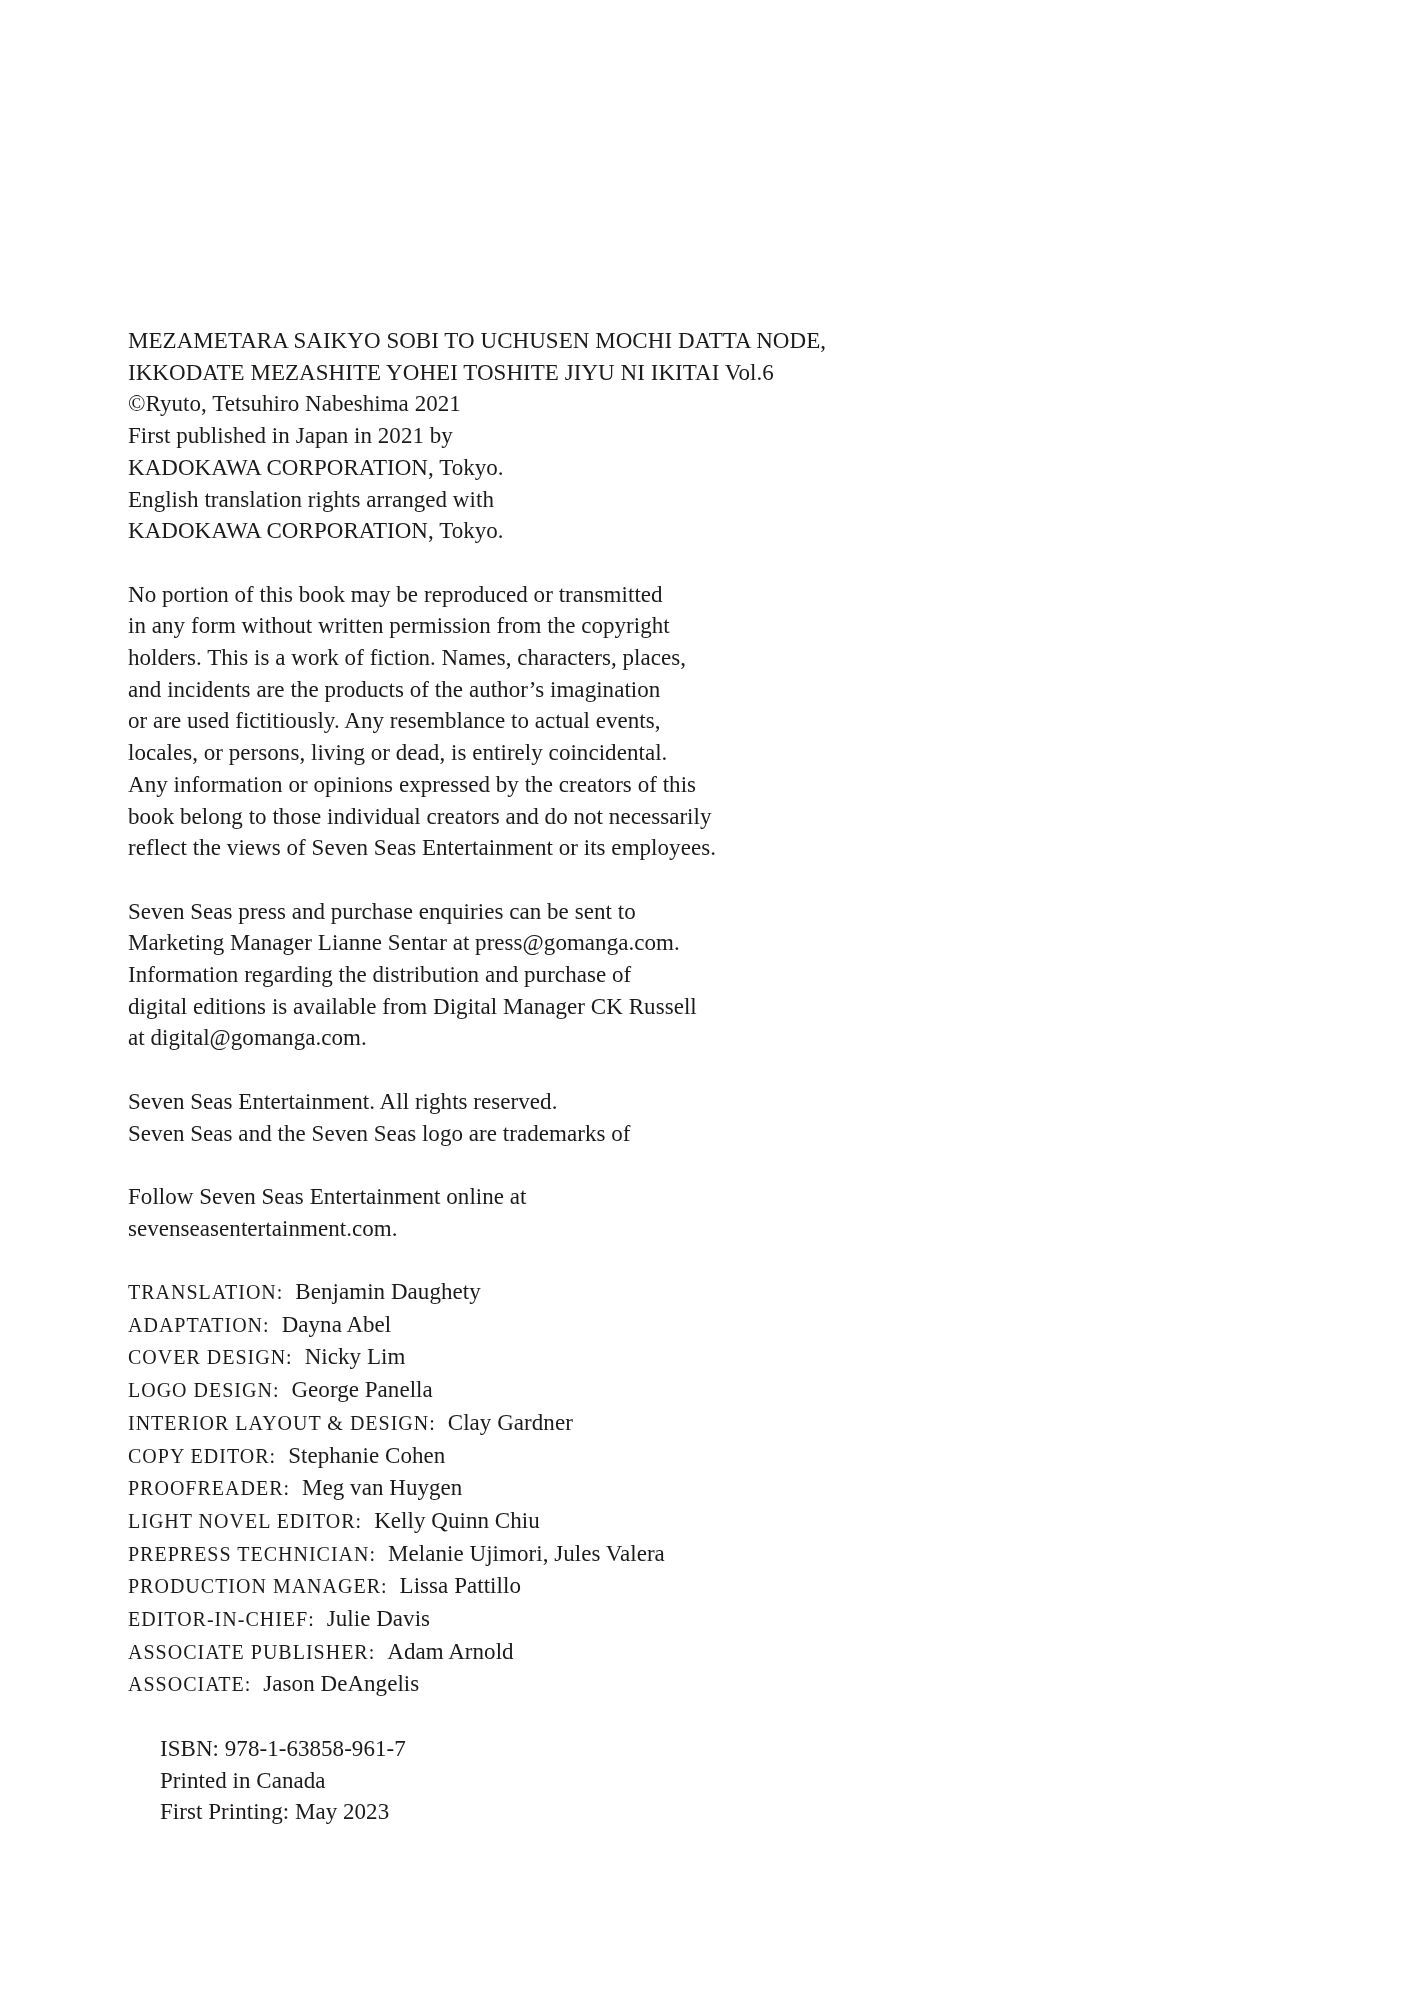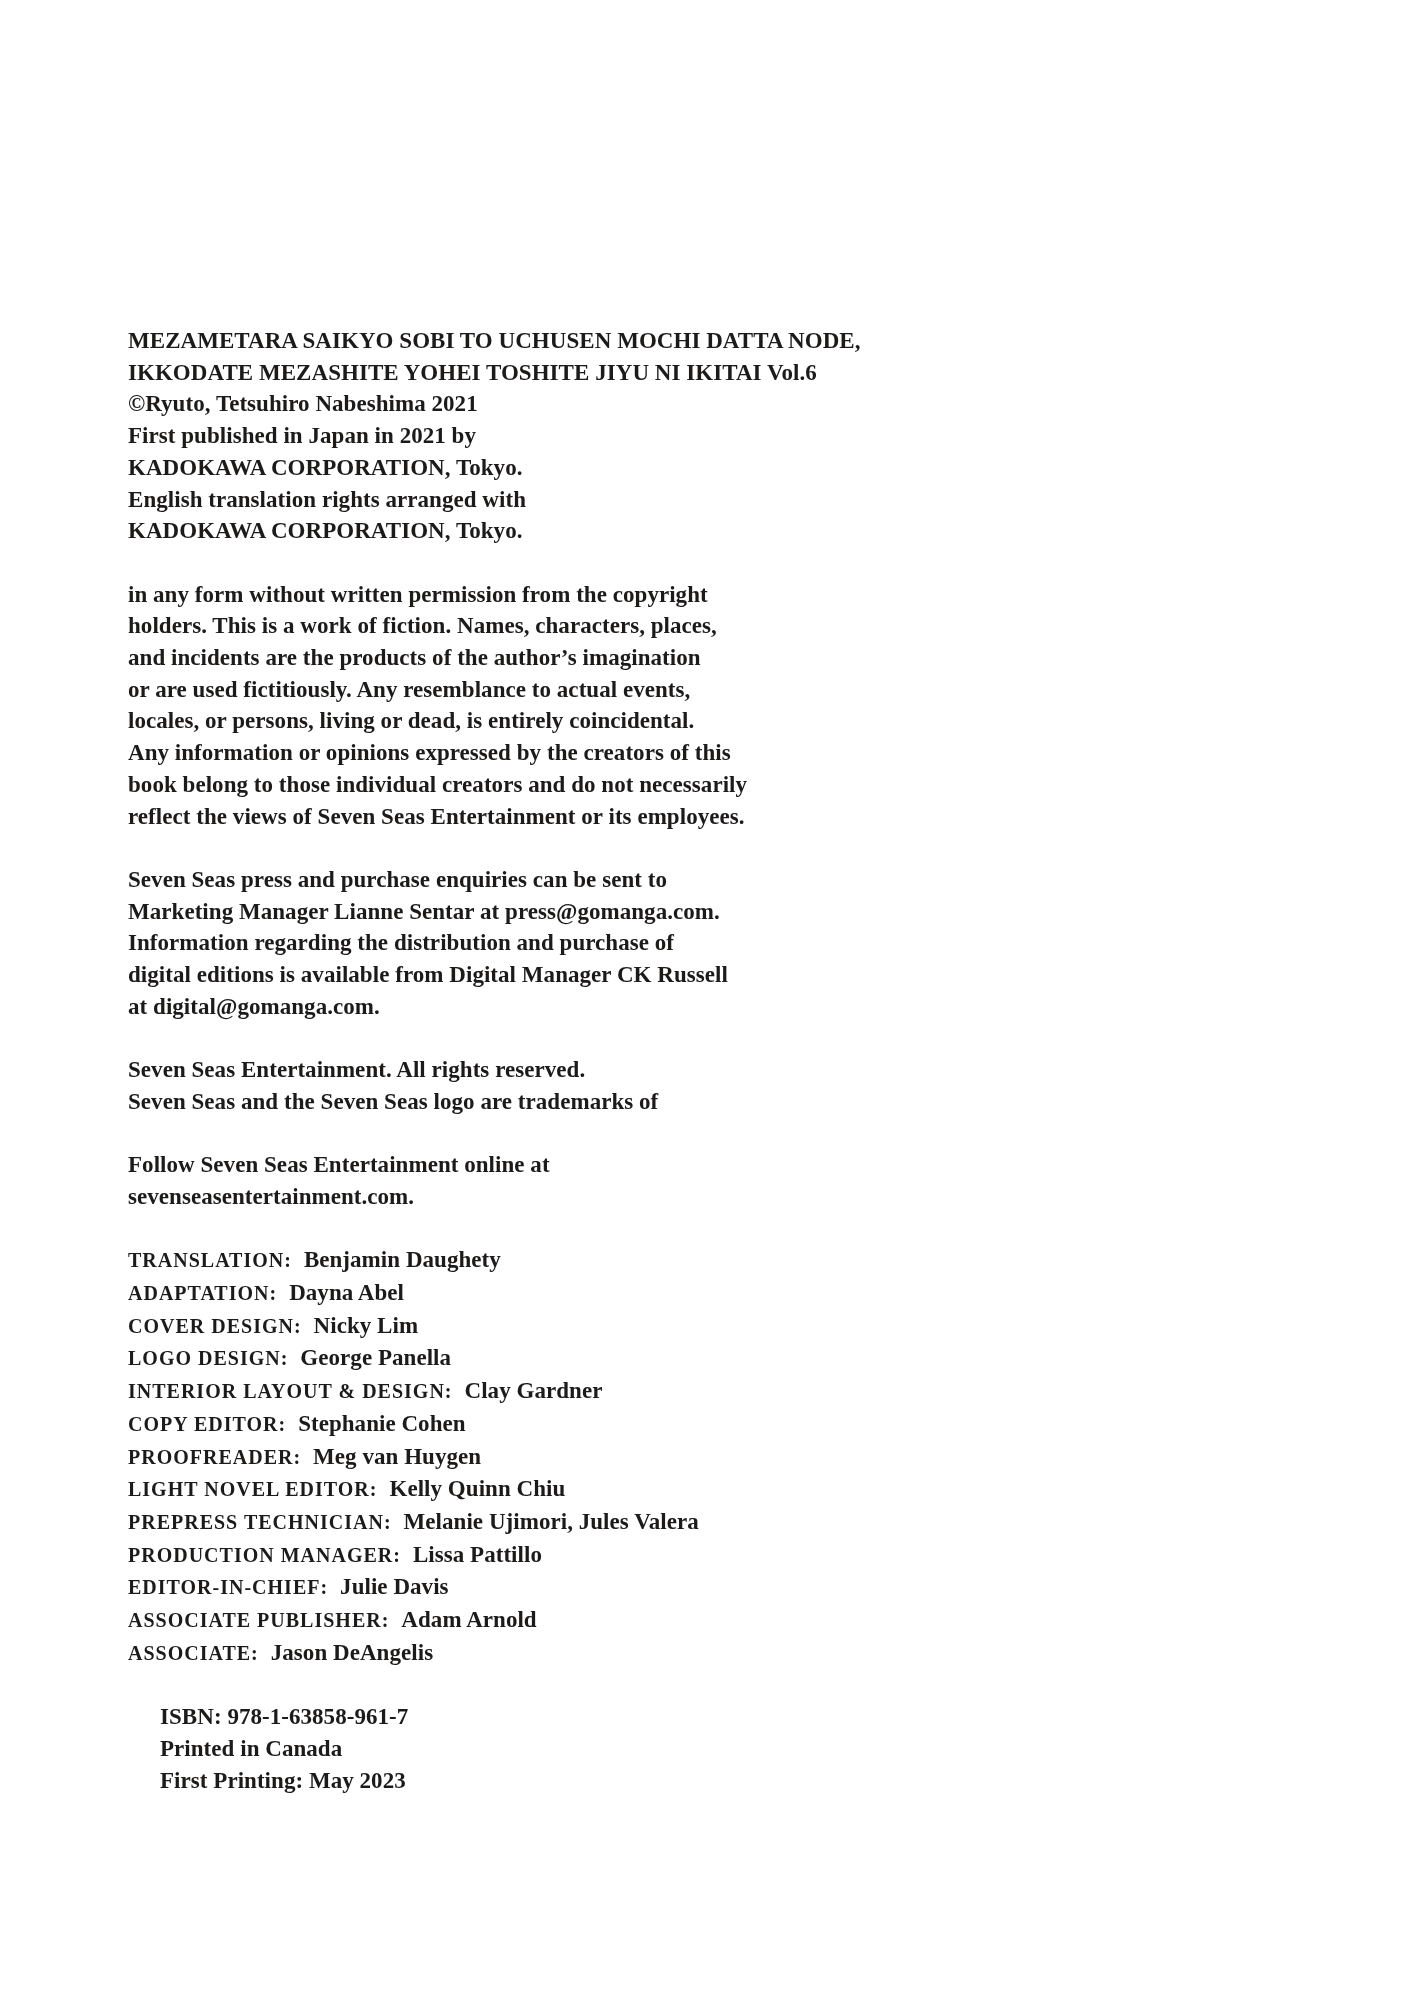--- a/index.html
+++ b/index.html
@@ -13,21 +13,20 @@
     color: #1d1b1a;
   }
   .text-block {
     position: absolute;
     left: 128px;
     top: 325px;
     width: 980px;
     font-size: 23px;
     line-height: 31.7px;
     letter-spacing: 0.002em;
-    font-weight: bold;
   }
   .para { margin: 0 0 31.7px 0; }
   .para:last-child { margin-bottom: 0; margin-left: 32px; }
   .line { display: block; white-space: nowrap; }
   .credit-row { display: block; white-space: nowrap; }
   .credit-label {
     font-size: 20px;
     letter-spacing: 0.05em;
     text-align: center;
   }
@@ -44,20 +43,21 @@
       <span class="line">MEZAMETARA SAIKYO SOBI TO UCHUSEN MOCHI DATTA NODE,</span>
       <span class="line">IKKODATE MEZASHITE YOHEI TOSHITE JIYU NI IKITAI Vol.6</span>
       <span class="line">©Ryuto, Tetsuhiro Nabeshima 2021</span>
       <span class="line">First published in Japan in 2021 by</span>
       <span class="line">KADOKAWA CORPORATION, Tokyo.</span>
       <span class="line">English translation rights arranged with</span>
       <span class="line">KADOKAWA CORPORATION, Tokyo.</span>
     </p>
 
     <p class="para">
+      <span class="line">No portion of this book may be reproduced or transmitted</span>
       <span class="line">in any form without written permission from the copyright</span>
       <span class="line">holders. This is a work of fiction. Names, characters, places,</span>
       <span class="line">and incidents are the products of the author’s imagination</span>
       <span class="line">or are used fictitiously. Any resemblance to actual events,</span>
       <span class="line">locales, or persons, living or dead, is entirely coincidental.</span>
       <span class="line">Any information or opinions expressed by the creators of this</span>
       <span class="line">book belong to those individual creators and do not necessarily</span>
       <span class="line">reflect the views of Seven Seas Entertainment or its employees.</span>
     </p>
 

